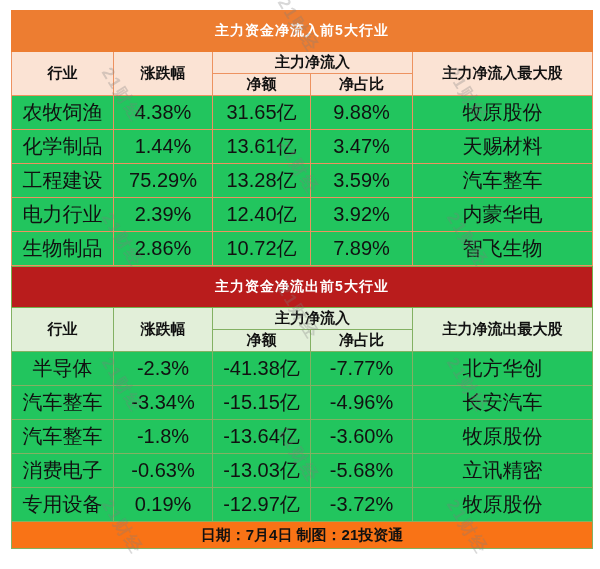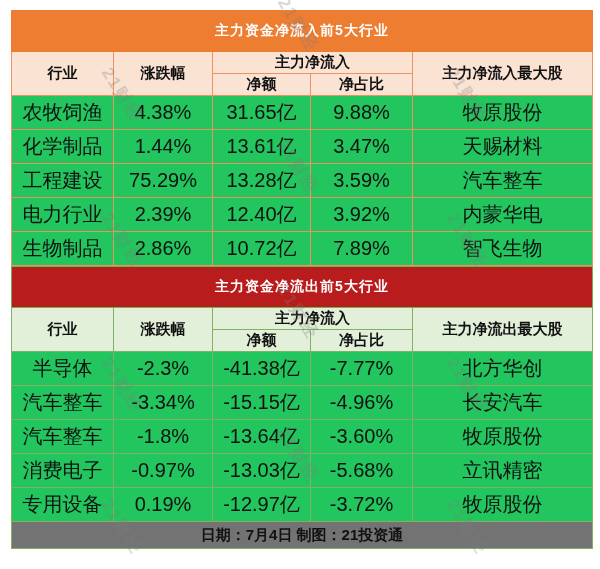--- a/index.html
+++ b/index.html
@@ -29,21 +29,21 @@
   .green th,.green td{border:1.5px solid #83B163;}
   .green .title{
     background:#b91c1c;color:#fff;font-size:14px;font-weight:bold;height:40px;
     letter-spacing:1px;border-color:#74B04C;margin-top:8px;
   }
   .green .hdr{background:#E2EFD9;font-size:15px;font-weight:bold;height:21px;}
 
   
   td.cell{background:#22c55e;height:33px;font-size:20px;}
   td.num{font-weight:normal;}
-  td.footer{background:#737373;height:26px;font-size:15px;font-weight:600;}
+  td.footer{background:#f97316;height:26px;font-size:15px;font-weight:600;}
 
   
   .wm{
     position:absolute;transform:translate(-50%,-50%) rotate(58deg);
     font-weight:bold;font-size:17px;letter-spacing:2px;white-space:nowrap;
     color:rgba(125,125,125,0.30);pointer-events:none;z-index:5;
   }
 </style>
 </head>
 <body>
@@ -150,21 +150,21 @@
       </tr>
       <tr>
         <td class="cell">汽车整车</td>
         <td class="cell num">-1.8%</td>
         <td class="cell num">-13.64亿</td>
         <td class="cell num">-3.60%</td>
         <td class="cell">牧原股份</td>
       </tr>
       <tr>
         <td class="cell">消费电子</td>
-        <td class="cell num">-0.97%</td>
+        <td class="cell num">-0.63%</td>
         <td class="cell num">-13.03亿</td>
         <td class="cell num">-5.68%</td>
         <td class="cell">立讯精密</td>
       </tr>
       <tr>
         <td class="cell">专用设备</td>
         <td class="cell num">0.19%</td>
         <td class="cell num">-12.97亿</td>
         <td class="cell num">-3.72%</td>
         <td class="cell">牧原股份</td>

